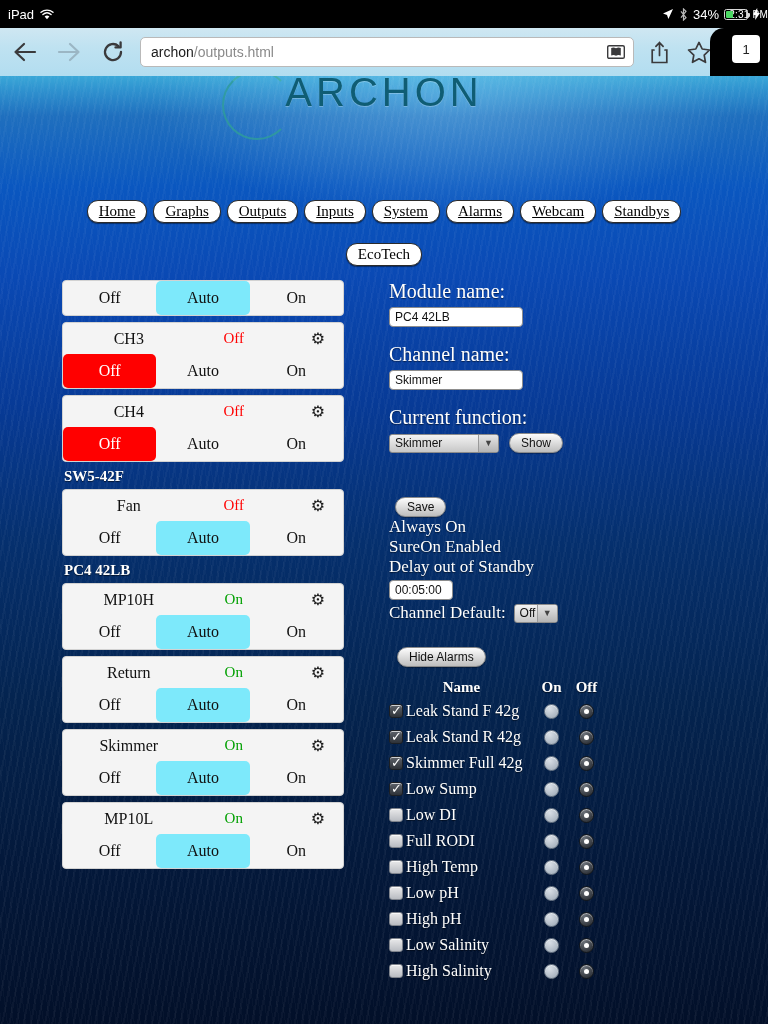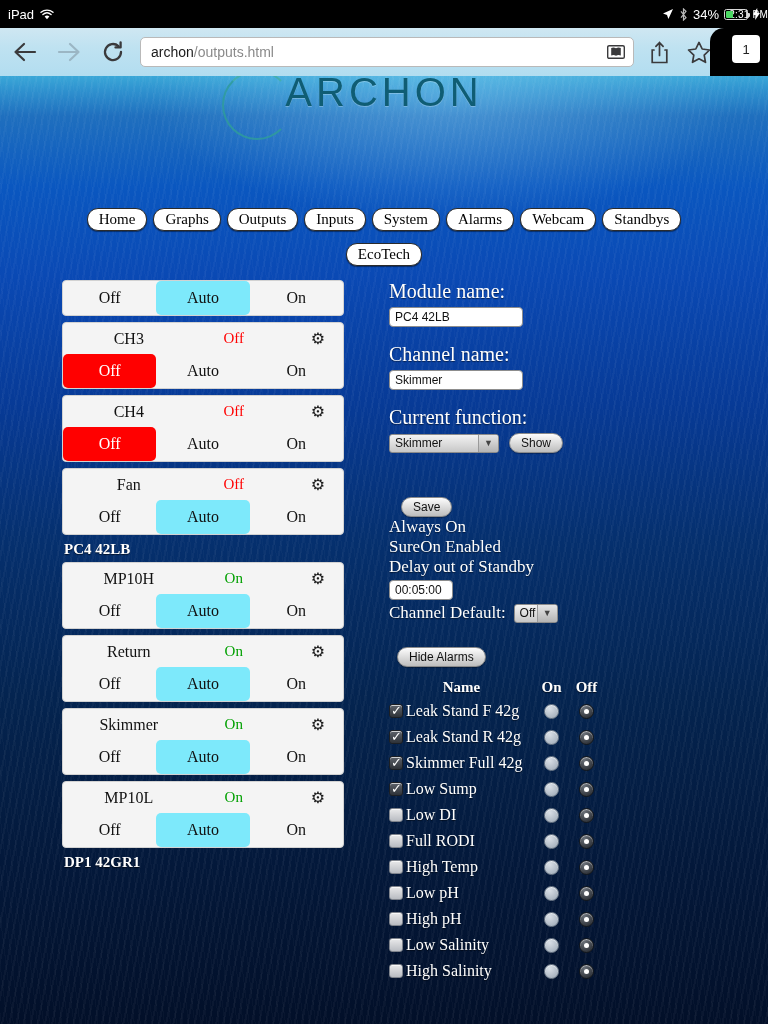--- a/index.html
+++ b/index.html
@@ -117,21 +117,21 @@
     border: 2px solid #2f9c9c; border-radius: 50%;
     border-right-color: transparent; border-top-color: #46b0a8;
     opacity: .85;
   }
 
   
   .navrow {
     position: absolute; left: 0; width: 768px;
     display: flex; justify-content: center; gap: 6px;
   }
-  .navrow.r1 { top: 132px; }
+  .navrow.r1 { top: 124px; text-decoration: underline; }
   .navrow.r2 { top: 167px; }
   .pill {
     background: #fff;
     border: 1px solid #2b2b2b;
     border-radius: 11px;
     padding: 2px 11px 3px;
     font-family: "Liberation Serif", serif;
     font-size: 15px; color: #000;
     line-height: 16px;
     box-shadow: 0 1px 1px rgba(0,0,0,.45);
@@ -224,21 +224,21 @@
   }
   .fselect.small { width: 44px; }
   .btn {
     display: inline-flex; align-items: center; justify-content: center;
     height: 20px; padding: 0 11px;
     background: linear-gradient(to bottom,#fdfdfd,#bdbdbd);
     border: 1px solid #8b8b8b; border-radius: 10px;
     font-family: "Liberation Sans", sans-serif; font-size: 12px; color: #111;
     box-shadow: 0 1px 1px rgba(0,0,0,.3);
   }
-  .saveholder { margin-top: 44px; margin-left: 12px; }
+  .saveholder { margin-top: 44px; margin-left: 6px; }
   .statline { font-size: 17px; line-height: 20px; text-shadow: 0 1px 1px rgba(0,0,0,.5); }
   .delaybox {
     width: 64px; height: 20px; margin: 3px 0 3px;
     background: #fff; border: 1px solid #8d8d8d; border-radius: 4px;
     font-family: "Liberation Sans", sans-serif; font-size: 12px; color: #111;
     display: flex; align-items: center; padding: 0 5px;
   }
   .defrow { display: flex; align-items: center; gap: 8px; }
   .hidealarms { margin-top: 24px; margin-left: 8px; }
 
@@ -411,20 +411,21 @@
           <span class="chan-name">CH4</span>
           <span class="chan-state off">Off</span>
           <span class="gear">⚙</span>
         </div>
         <div class="chan-toggle">
           <div class="tg sel-off">Off</div>
           <div class="tg">Auto</div>
           <div class="tg">On</div>
         </div>
       </div>
+      <div class="group-label">SW5-42F</div>
       <div class="chan-card">
         <div class="chan-top">
           <span class="chan-name">Fan</span>
           <span class="chan-state off">Off</span>
           <span class="gear">⚙</span>
         </div>
         <div class="chan-toggle">
           <div class="tg">Off</div>
           <div class="tg sel-auto">Auto</div>
           <div class="tg">On</div>

